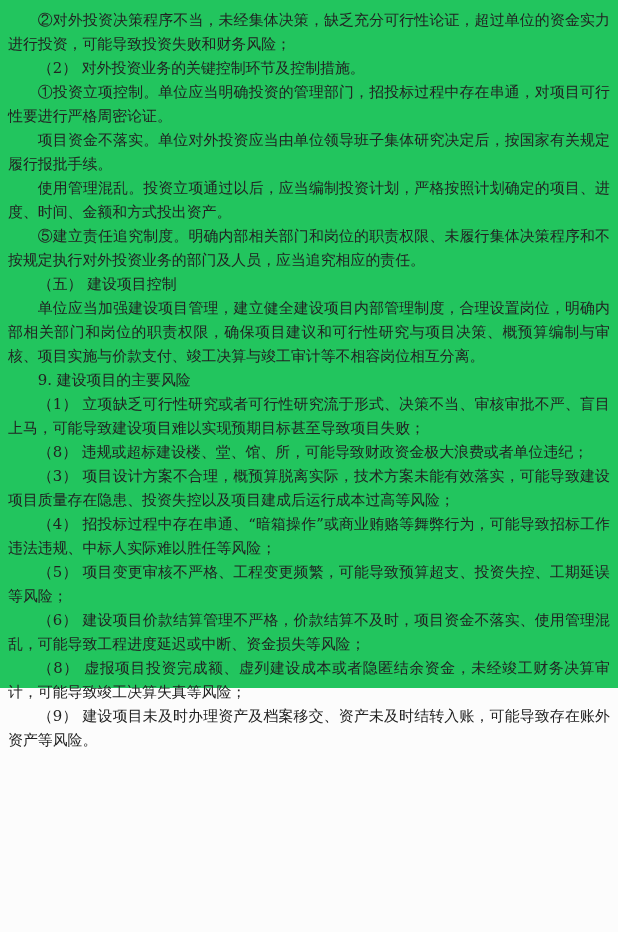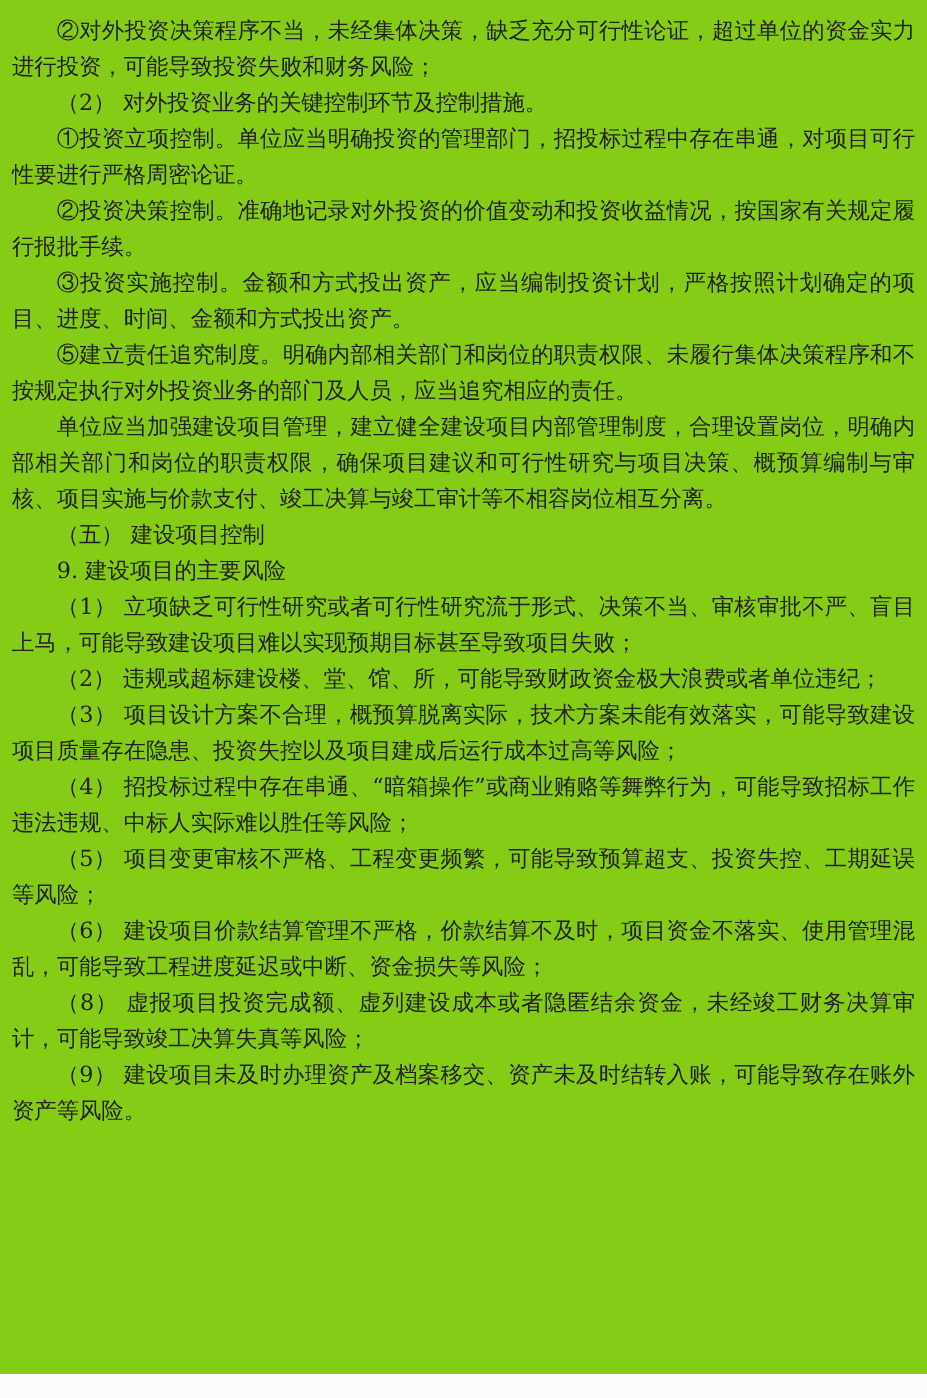--- a/index.html
+++ b/index.html
@@ -8,23 +8,23 @@
   }
   body {
     width: 618px;
     height: 932px;
     background: #fcfcfc;
     overflow: hidden;
   }
   .page {
     box-sizing: border-box;
     width: 618px;
-    height: 916px;
+    height: 688px;
     padding: 8px 8px 0 8px;
-    background: #84cc16;
+    background: #22c55e;
   }
   .doc-body p {
     margin: 0;
     font-family: "DejaVu Serif", "Liberation Serif", serif;
     font-size: 14.9px;
     line-height: 24px;
     color: #222222;
     text-indent: 2em;
     text-align: justify;
     text-justify: inter-character;
@@ -33,28 +33,28 @@
   }
 </style>
 </head>
 <body>
 
 <div class="page">
   <div class="doc-body">
     <p>②对外投资决策程序不当，未经集体决策，缺乏充分可行性论证，超过单位的资金实力进行投资，可能导致投资失败和财务风险；</p>
     <p>（2） 对外投资业务的关键控制环节及控制措施。</p>
     <p>①投资立项控制。单位应当明确投资的管理部门，招投标过程中存在串通，对项目可行性要进行严格周密论证。</p>
-    <p>②投资决策控制。准确地记录对外投资的价值变动和投资收益情况，按国家有关规定履行报批手续。</p>
-    <p>③投资实施控制。金额和方式投出资产，应当编制投资计划，严格按照计划确定的项目、进度、时间、金额和方式投出资产。</p>
+    <p>项目资金不落实。单位对外投资应当由单位领导班子集体研究决定后，按国家有关规定履行报批手续。</p>
+    <p>使用管理混乱。投资立项通过以后，应当编制投资计划，严格按照计划确定的项目、进度、时间、金额和方式投出资产。</p>
     <p>⑤建立责任追究制度。明确内部相关部门和岗位的职责权限、未履行集体决策程序和不按规定执行对外投资业务的部门及人员，应当追究相应的责任。</p>
+    <p>（五） 建设项目控制</p>
     <p>单位应当加强建设项目管理，建立健全建设项目内部管理制度，合理设置岗位，明确内部相关部门和岗位的职责权限，确保项目建议和可行性研究与项目决策、概预算编制与审核、项目实施与价款支付、竣工决算与竣工审计等不相容岗位相互分离。</p>
-    <p>（五） 建设项目控制</p>
     <p>9. 建设项目的主要风险</p>
     <p>（1） 立项缺乏可行性研究或者可行性研究流于形式、决策不当、审核审批不严、盲目上马，可能导致建设项目难以实现预期目标甚至导致项目失败；</p>
-    <p>（2） 违规或超标建设楼、堂、馆、所，可能导致财政资金极大浪费或者单位违纪；</p>
+    <p>（8） 违规或超标建设楼、堂、馆、所，可能导致财政资金极大浪费或者单位违纪；</p>
     <p>（3） 项目设计方案不合理，概预算脱离实际，技术方案未能有效落实，可能导致建设项目质量存在隐患、投资失控以及项目建成后运行成本过高等风险；</p>
     <p>（4） 招投标过程中存在串通、“暗箱操作”或商业贿赂等舞弊行为，可能导致招标工作违法违规、中标人实际难以胜任等风险；</p>
     <p>（5） 项目变更审核不严格、工程变更频繁，可能导致预算超支、投资失控、工期延误等风险；</p>
     <p>（6） 建设项目价款结算管理不严格，价款结算不及时，项目资金不落实、使用管理混乱，可能导致工程进度延迟或中断、资金损失等风险；</p>
     <p>（8） 虚报项目投资完成额、虚列建设成本或者隐匿结余资金，未经竣工财务决算审计，可能导致竣工决算失真等风险；</p>
     <p>（9） 建设项目未及时办理资产及档案移交、资产未及时结转入账，可能导致存在账外资产等风险。</p>
   </div>
 </div>
 
 </body></html>

